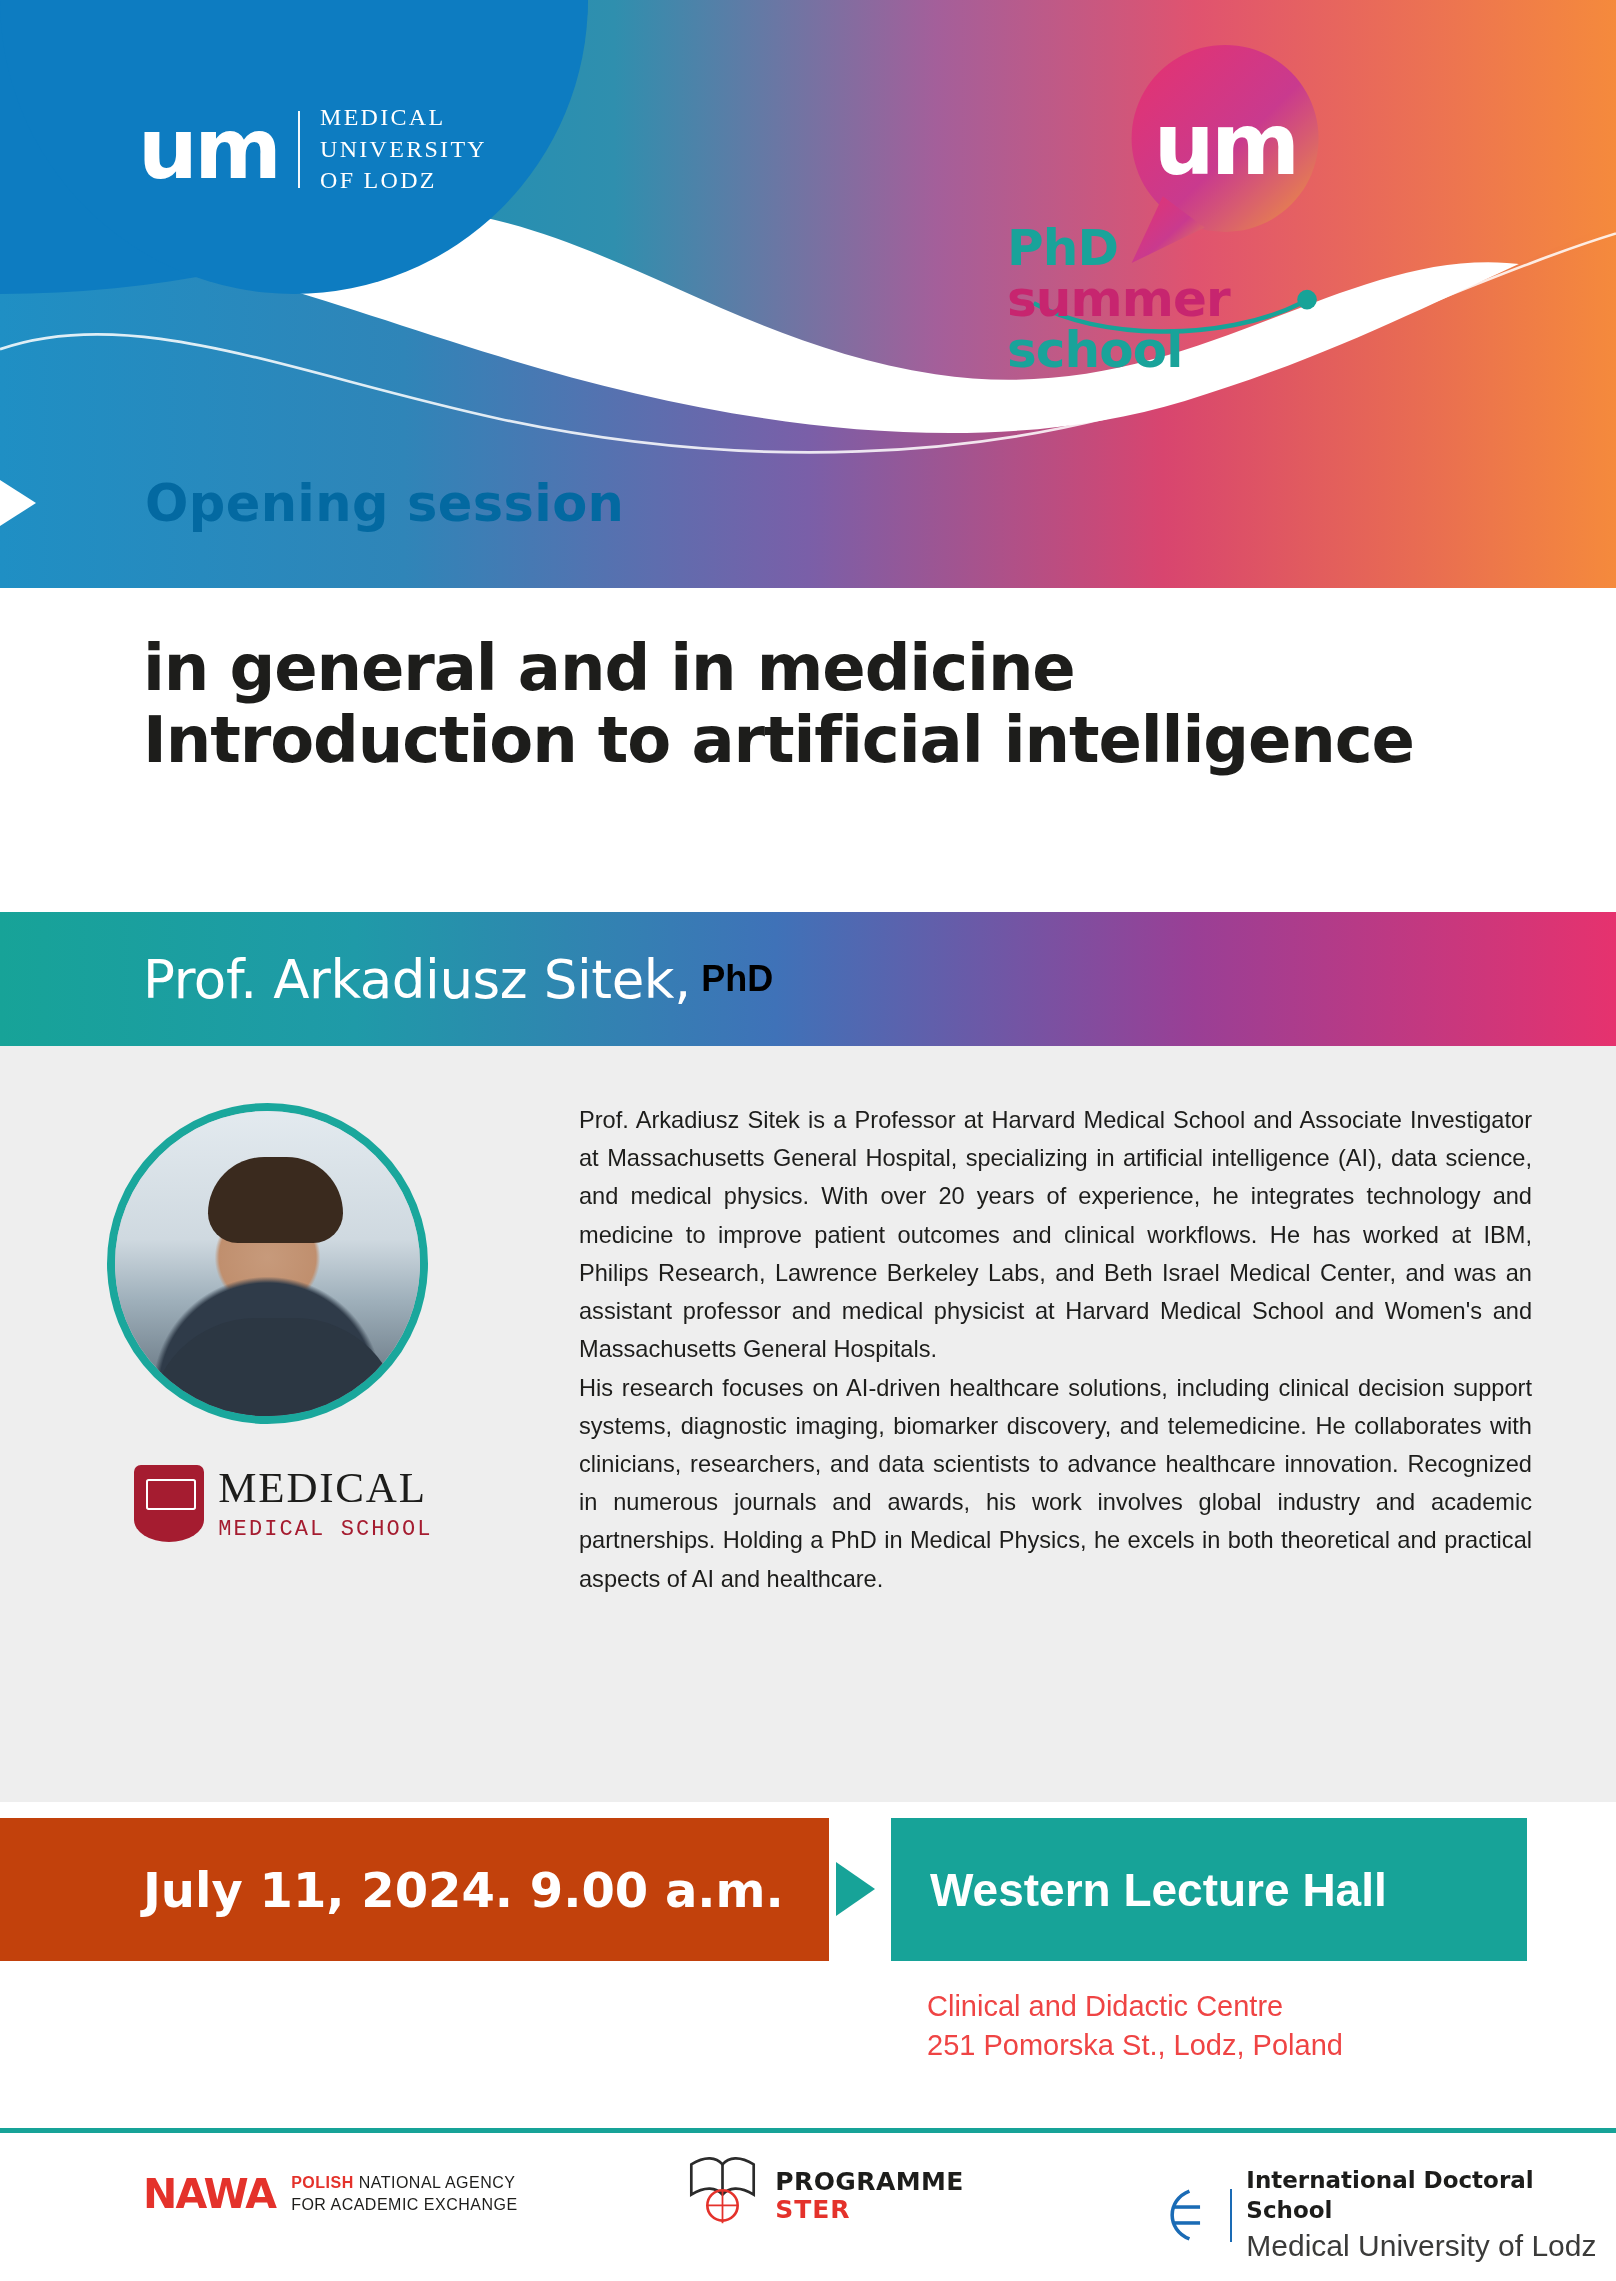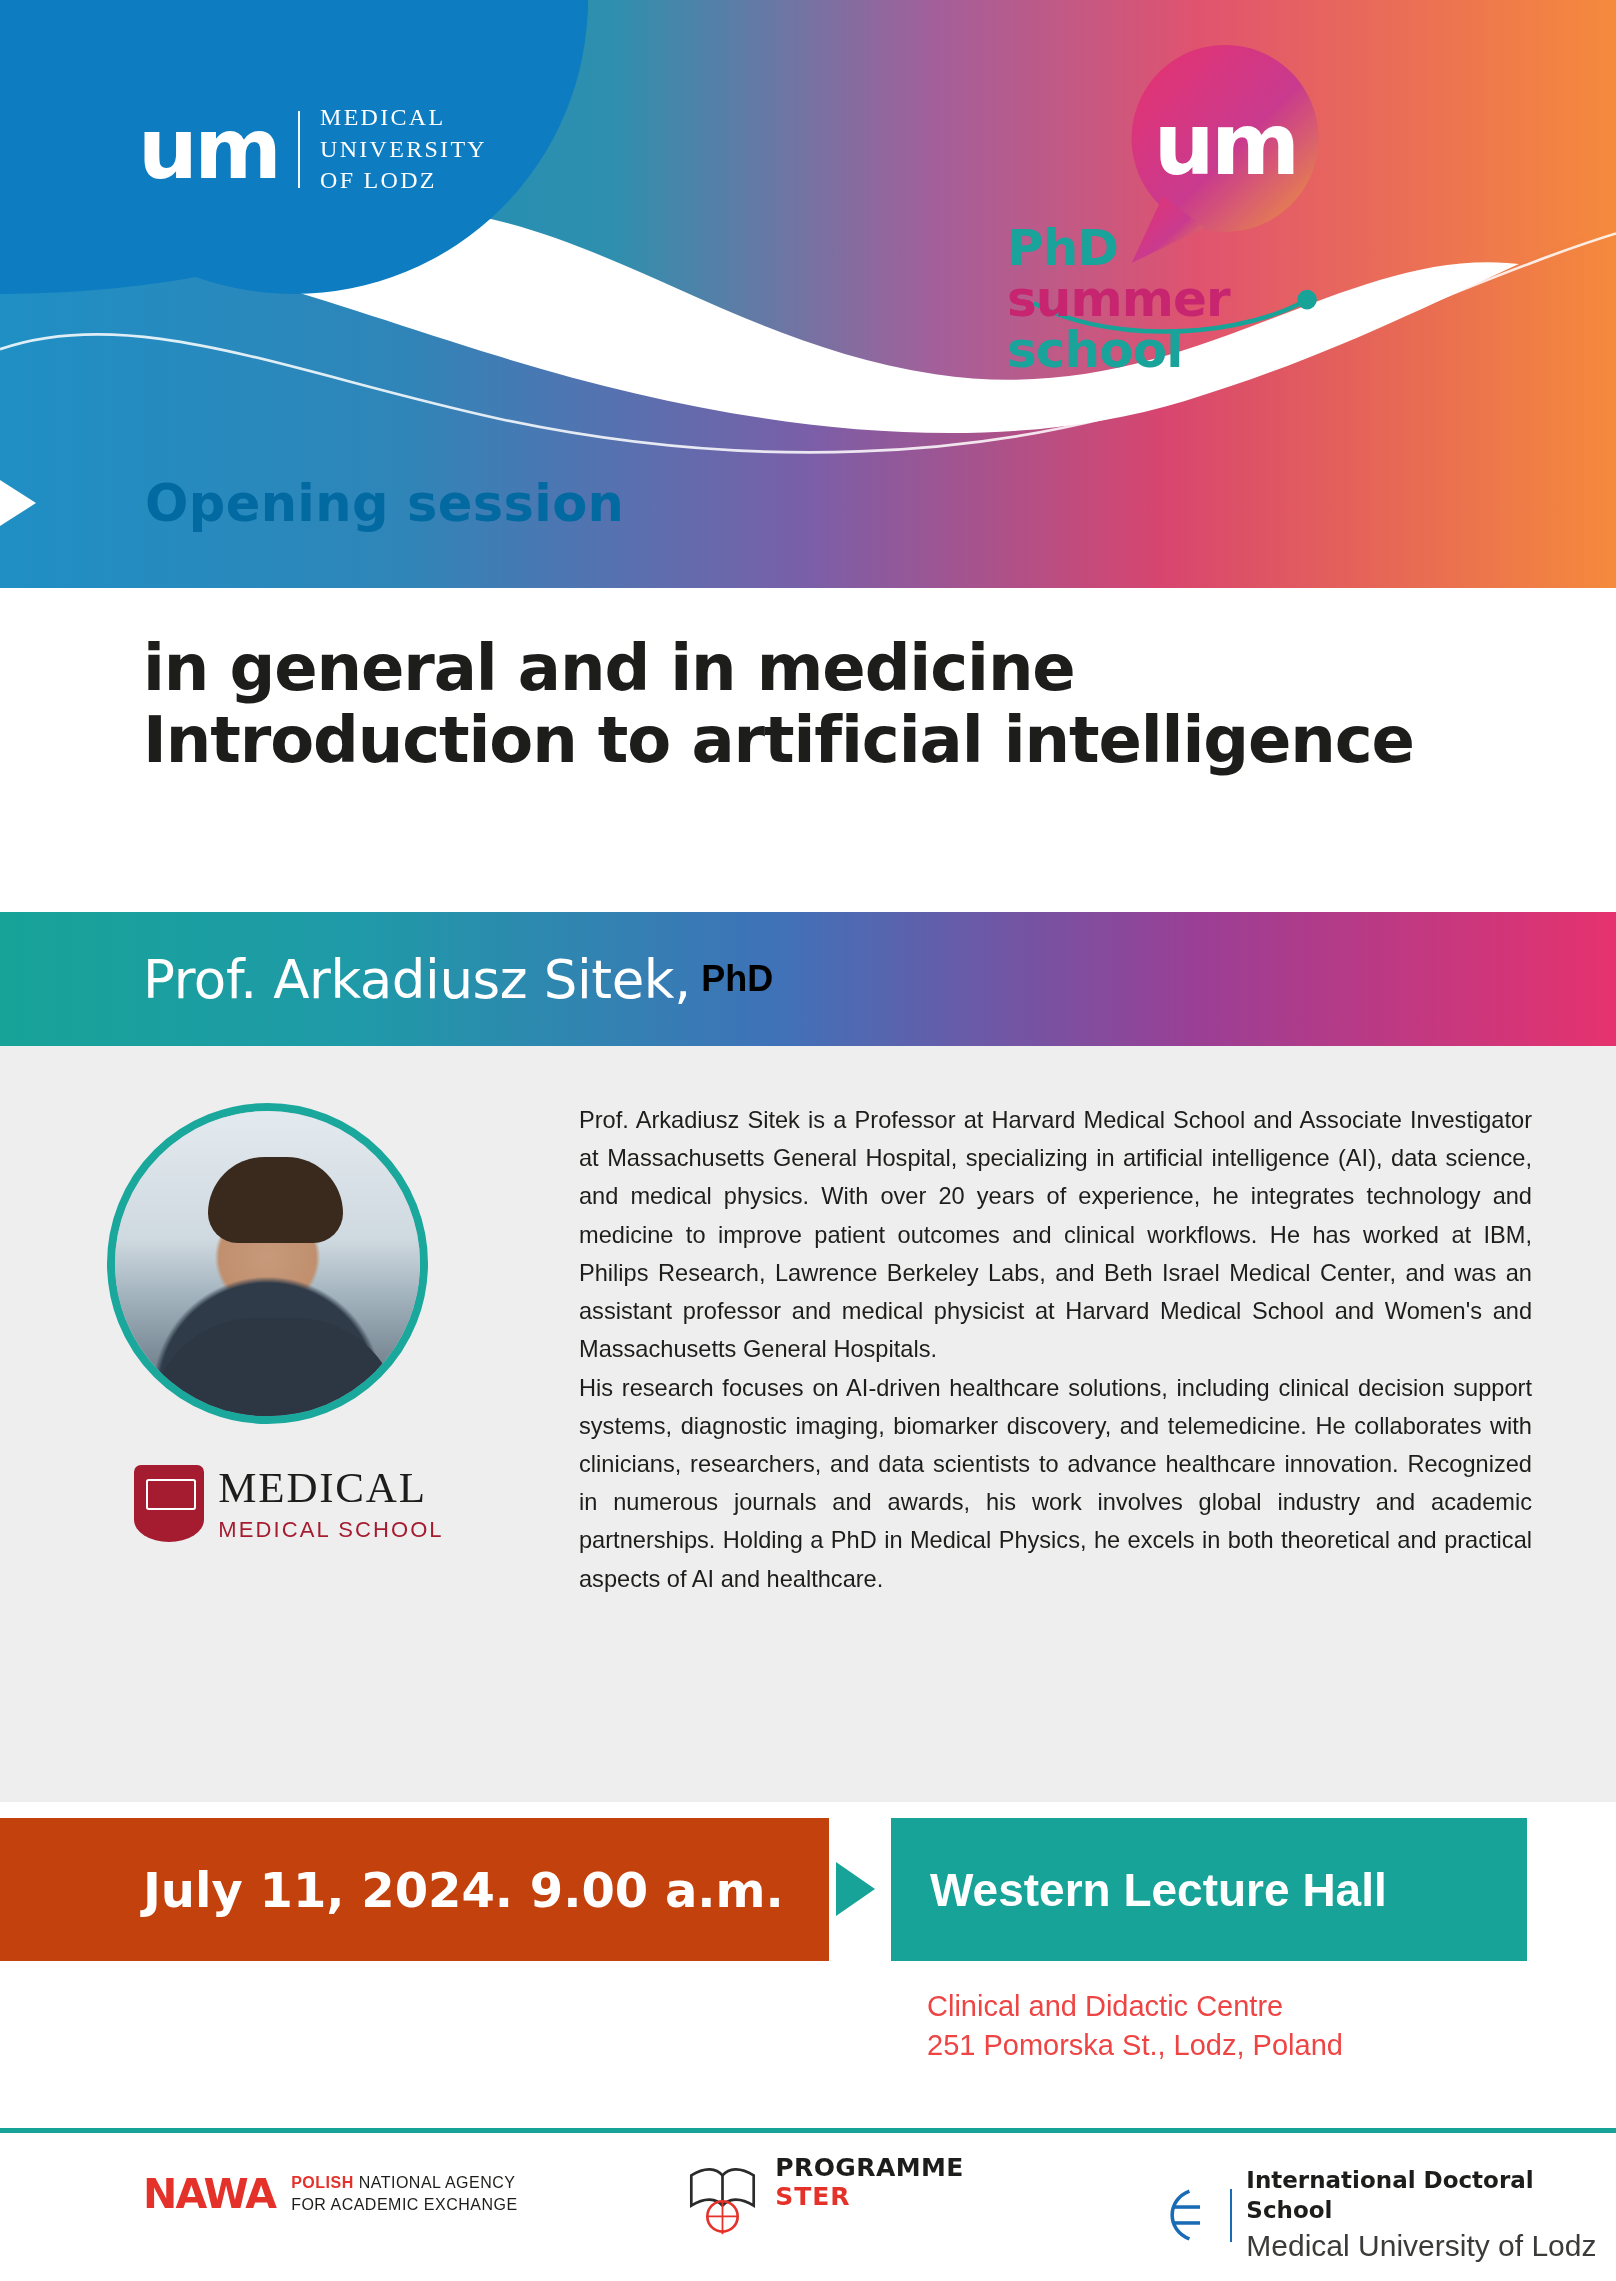--- a/index.html
+++ b/index.html
@@ -215,21 +215,21 @@
     border-radius: 2.7px;
   }
   .harvard-words { line-height: 1.0; }
   .harvard-name {
     font-family: "Liberation Serif", serif;
     font-size: 43px;
     letter-spacing: 1.8px;
     color: #1d1d1b;
   }
   .harvard-sub {
-    font-family: Liberation Sans, sans-serif;
+    font-family: Liberation Mono, monospace;
     font-size: 22px;
     letter-spacing: 2.1px;
     color: #a51c30;
     margin-top: 10px;
   }
 
   .bio-text {
     position: absolute;
     top: 55px;
     left: 579px;
@@ -332,23 +332,23 @@
     font-size: 16px;
     line-height: 1.35;
     color: #1d1d1b;
     letter-spacing: 0.5px;
   }
   .nawa-words b { color: #e4322b; }
 
   .ster-logo {
     position: absolute;
     left: 684px;
-    top: 15px;
-    display: flex;
-    align-items: flex-start;
+    top: 4px;
+    display: flex;
+    align-items: flex-end;
     gap: 14.3px;
   }
   .ster-mark {
     width: 77px; height: 82px;
     position: relative;
   }
   .ster-words { line-height: 1.15; }
   .ster-prog {
     font-family: "DejaVu Sans", sans-serif;
     font-weight: bold;

